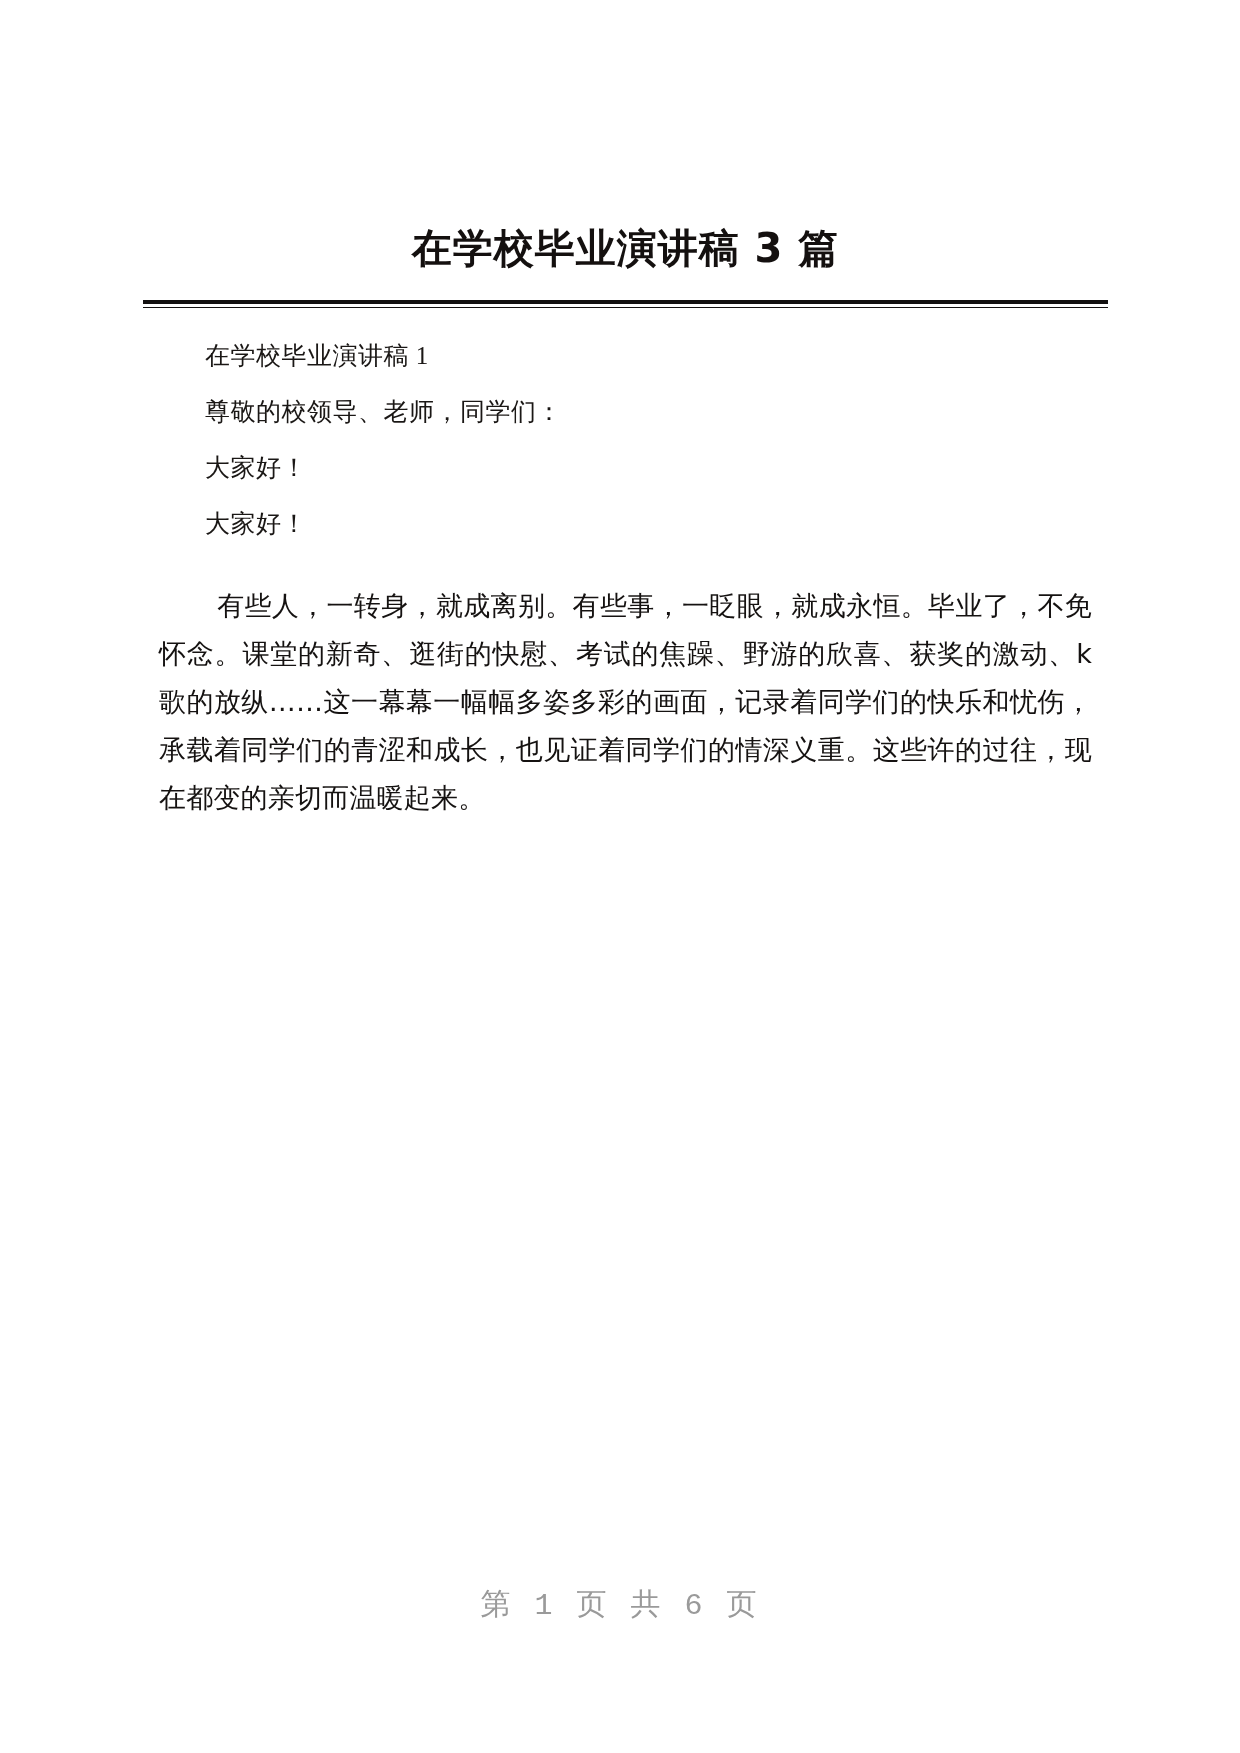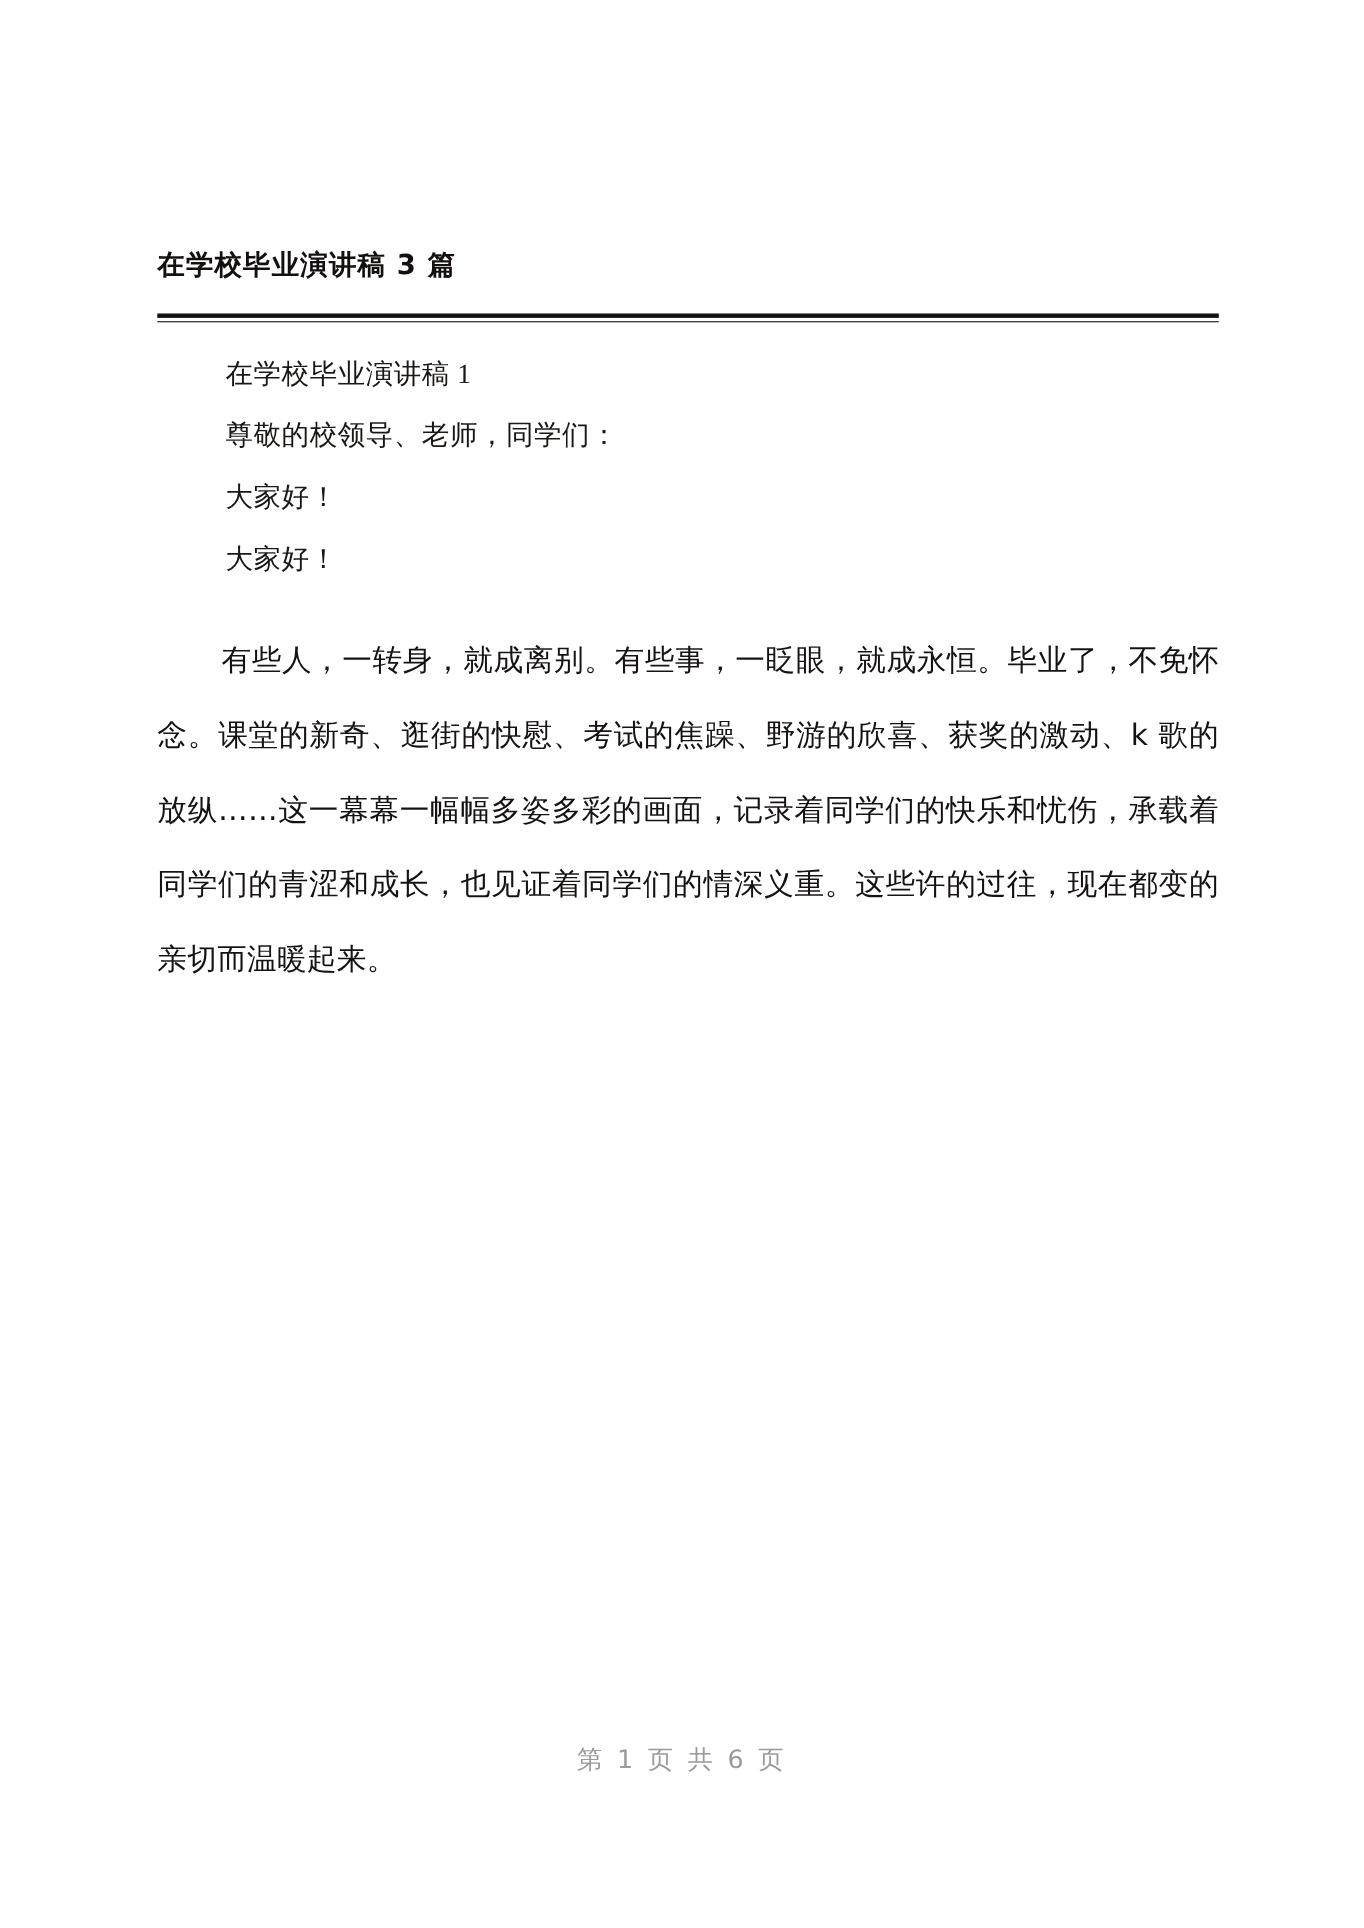--- a/index.html
+++ b/index.html
@@ -28,23 +28,23 @@
   .doc-body {
     position: absolute;
     left: 143px;
     top: 0;
     width: 965px;
   }
 
   .doc-title {
     margin: 0;
     padding: 0;
-    text-align: left;
+    text-align: center;
     font-weight: bold;
-    font-size: 25px;
+    font-size: 40px;
     line-height: 1;
     color: #14100f;
     letter-spacing: 1px;
     padding-top: 228px;
     font-family: "DejaVu Sans", "Liberation Sans", sans-serif;
   }
 
   .title-rule {
     margin-top: 32px;
     width: 100%;
@@ -66,26 +66,26 @@
     color: #1a1715;
     padding-left: 62px;
     white-space: pre;
     letter-spacing: 0.5px;
     font-family: Liberation Serif, serif;
   }
 
   
   .para {
     font-size: 27px;
-    line-height: 68px;
+    line-height: 48px;
     color: #151211;
     text-align: justify;
     text-justify: inter-character;
     letter-spacing: 0.2px;
-    margin: 0;
+    margin: 16px;
     padding: 0;
   }
   .para + .para {
     margin-top: 4px;
   }
   .para .indent {
     display: inline-block;
     width: 58px;
   }
 
@@ -93,24 +93,25 @@
   .para-block {
     margin-top: 30px;
   }
 
   .footer {
     position: absolute;
     left: 0;
     top: 1584px;
     width: 1240px;
     text-align: center;
-    font-size: 23px;
+    font-size: 30px;
     color: #9a9a9a;
     letter-spacing: 3px;
     white-space: pre;
+    font-family: Liberation Mono, monospace;
   }
 </style>
 </head>
 <body>
 
 <div class="page">
 
   <div class="doc-body">
 
     <h1 class="doc-title">在学校毕业演讲稿 3 篇</h1>

